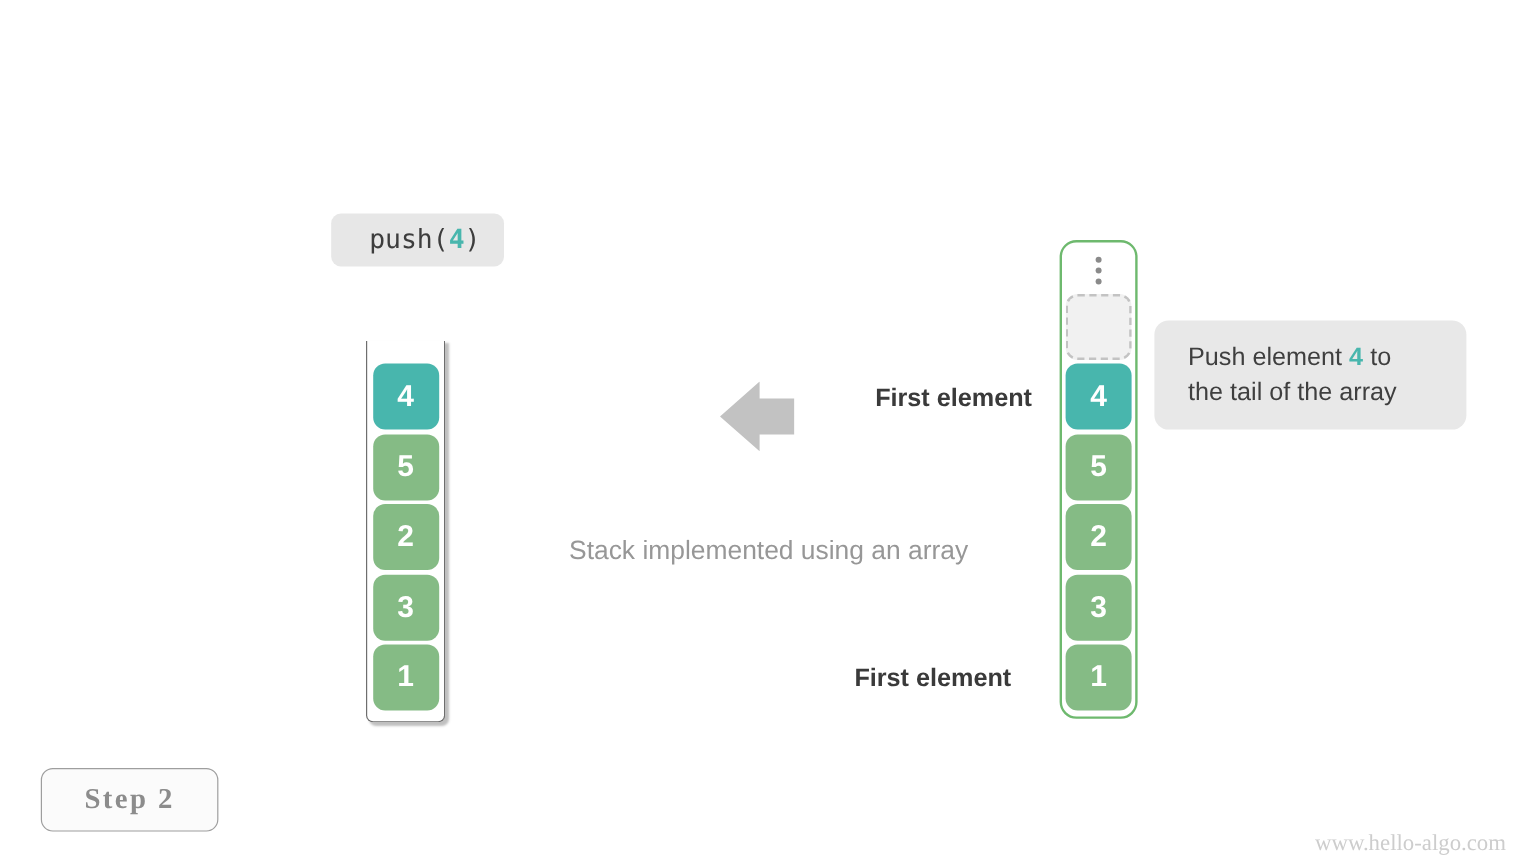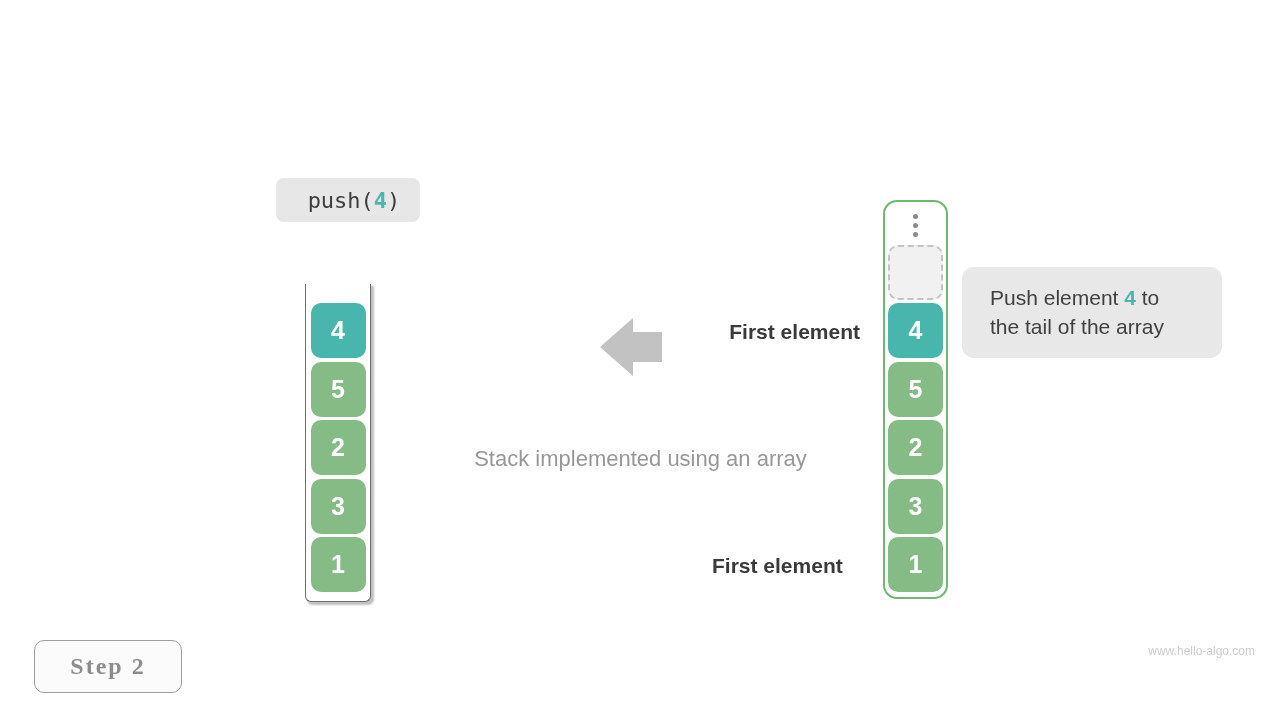--- a/index.html
+++ b/index.html
@@ -80,23 +80,23 @@
     position:absolute;left:34px;top:640px;width:148px;height:53px;
     border:1.5px solid #9e9e9e;border-radius:10px;background:#fbfbfb;
     box-sizing:border-box;
     display:flex;align-items:center;justify-content:center;
     font-family:Liberation Serif, serif;
     font-size:24px;font-weight:bold;color:#8c8c8c;letter-spacing:2px;
   }
 
   
   .watermark{
-    position:absolute;right:25px;top:644px;
-    font-family:Liberation Sans, sans-serif;
-    font-size:12px;color:#cdcdcd;
+    position:absolute;right:25px;top:692px;
+    font-family:Liberation Serif, serif;
+    font-size:19px;color:#cdcdcd;
   }
 </style>
 </head>
 <body>
 
 <div class="push-call">
   <span>push(</span>
     <span class="arg">4</span>
     <span>)</span>
 </div>

